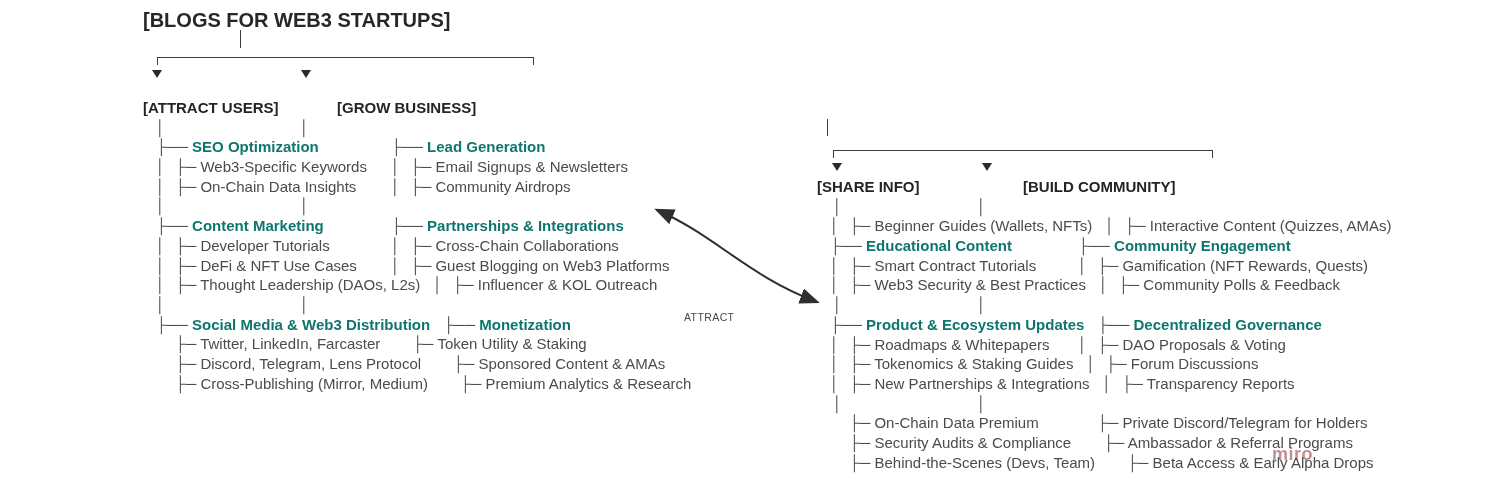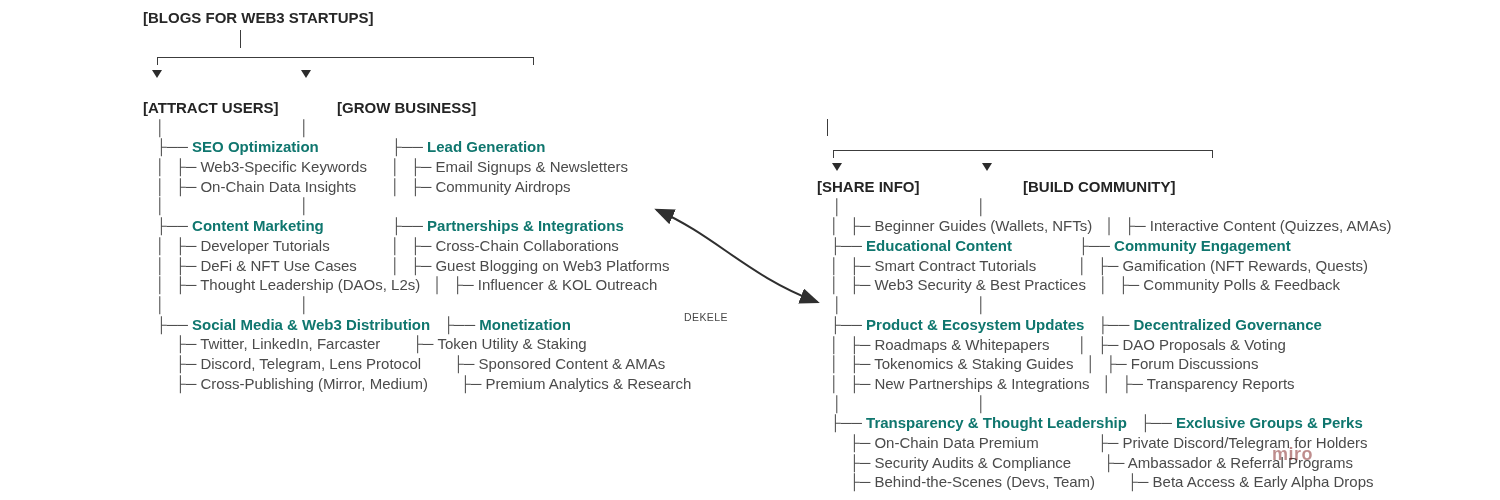--- a/index.html
+++ b/index.html
@@ -1,21 +1,21 @@
 <!DOCTYPE html>
 <html><head>
 <meta charset="utf-8">
 <style>
   html,body{margin:0;padding:0;}
   body{
     width:1500px;height:500px;background:#ffffff;overflow:hidden;position:relative;
     font-family:"Liberation Sans","DejaVu Sans",sans-serif;color:#4b4b4b;
   }
   .abs{position:absolute;}
-  .map-title{font-size:15px;font-weight:bold;color:#272727;white-space:pre;}
+  .map-title{font-size:20px;font-weight:bold;color:#272727;white-space:pre;}
   .vline{position:absolute;width:0;border-left:1.6px solid #3c3c3c;}
   .bracket{position:absolute;height:8px;box-sizing:border-box;
     border-top:1.6px solid #3c3c3c;border-left:1.6px solid #3c3c3c;border-right:1.6px solid #3c3c3c;}
   .tri{position:absolute;width:0;height:0;
     border-left:5.5px solid transparent;border-right:5.5px solid transparent;border-top:8px solid #2b2b2b;}
   .tree{position:absolute;}
   .row{position:relative;height:19.7px;line-height:19.7px;font-size:15px;white-space:pre;}
   .cell{display:inline-block;vertical-align:top;box-sizing:border-box;padding-left:13px;}
   .pipecol{display:inline-block;width:19px;}
   .glyph{color:#4f4f4f;font-weight:normal;}
@@ -55,39 +55,38 @@
   </div>
 
 <svg class="abs" style="left:645px;top:193px;" width="190" height="125" viewBox="0 0 190 125">
   <defs>
     <marker id="ah" markerWidth="10" markerHeight="8" refX="8.5" refY="4" orient="auto-start-reverse">
       <path d="M0,0 L10,4 L0,8 z" fill="#2f2f2f"></path>
     </marker>
   </defs>
   <path d="M12,17 C71,43 103,83 172,109" fill="none" stroke="#2f2f2f" stroke-width="2" stroke-linecap="round" marker-start="url(#ah)" marker-end="url(#ah)"></path>
 </svg>
-<div class="dekele" style="left:684px;top:311px;">DEKELE</div>
+<div class="dekele" style="left:684px;top:311px;">ATTRACT</div>
 
 <div class="vline" style="left:827px;top:119px;height:17px;"></div>
 <div class="bracket" style="left:833px;top:150px;width:380px;"></div>
 <span class="tri" style="left:832px;top:163px;"></span>
 <span class="tri" style="left:982px;top:163px;"></span>
 
 <div id="right-tree" class="tree" style="left:817px;top:177px;width:683px;">
     <div class="row"><span class="bhead" style="left: 0px;">[SHARE INFO]</span><span class="bhead" style="left: 190px; margin-left: 16px;">[BUILD COMMUNITY]</span></div>
     <div class="row"><span class="pipe" style="left: 16px;">│</span><span class="pipe" style="left: 160px;">│</span></div>
     <div class="row"><span class="cell" style="min-width: 248px;"><span class="pipecol pipe-inline glyph">│</span><span class="glyph">├─ </span><span class="item">Beginner Guides (Wallets, NFTs)</span></span><span class="cell"><span class="pipecol pipe-inline glyph">│</span><span class="glyph">├─ </span><span class="item">Interactive Content (Quizzes, AMAs)</span></span></div>
     <div class="row"><span class="cell" style="min-width: 248px;"><span class="glyph">├── </span><span class="sec">Educational Content</span></span><span class="cell"><span class="glyph">├── </span><span class="sec">Community Engagement</span></span></div>
     <div class="row"><span class="cell" style="min-width: 248px;"><span class="pipecol pipe-inline glyph">│</span><span class="glyph">├─ </span><span class="item">Smart Contract Tutorials</span></span><span class="cell"><span class="pipecol pipe-inline glyph">│</span><span class="glyph">├─ </span><span class="item">Gamification (NFT Rewards, Quests)</span></span></div>
     <div class="row"><span class="cell" style="min-width: 248px;"><span class="pipecol pipe-inline glyph">│</span><span class="glyph">├─ </span><span class="item">Web3 Security &amp; Best Practices</span></span><span class="cell"><span class="pipecol pipe-inline glyph">│</span><span class="glyph">├─ </span><span class="item">Community Polls &amp; Feedback</span></span></div>
     <div class="row"><span class="pipe" style="left: 16px;">│</span><span class="pipe" style="left: 160px;">│</span></div>
     <div class="row"><span class="cell" style="min-width: 248px;"><span class="glyph">├── </span><span class="sec">Product &amp; Ecosystem Updates</span></span><span class="cell"><span class="glyph">├── </span><span class="sec">Decentralized Governance</span></span></div>
     <div class="row"><span class="cell" style="min-width: 248px;"><span class="pipecol pipe-inline glyph">│</span><span class="glyph">├─ </span><span class="item">Roadmaps &amp; Whitepapers</span></span><span class="cell"><span class="pipecol pipe-inline glyph">│</span><span class="glyph">├─ </span><span class="item">DAO Proposals &amp; Voting</span></span></div>
     <div class="row"><span class="cell" style="min-width: 248px;"><span class="pipecol pipe-inline glyph">│</span><span class="glyph">├─ </span><span class="item">Tokenomics &amp; Staking Guides</span></span><span class="cell"><span class="pipecol pipe-inline glyph">│</span><span class="glyph">├─ </span><span class="item">Forum Discussions</span></span></div>
     <div class="row"><span class="cell" style="min-width: 248px;"><span class="pipecol pipe-inline glyph">│</span><span class="glyph">├─ </span><span class="item">New Partnerships &amp; Integrations</span></span><span class="cell"><span class="pipecol pipe-inline glyph">│</span><span class="glyph">├─ </span><span class="item">Transparency Reports</span></span></div>
     <div class="row"><span class="pipe" style="left: 16px;">│</span><span class="pipe" style="left: 160px;">│</span></div>
-    <div class="row"><span class="cell" style="min-width: 248px;"><span class="glyph">├── </span><span class="sec">Transparency &amp; Thought Leadership</span></span><span class="cell"><span class="glyph">├── </span><span class="sec">Exclusive Groups &amp; Perks</span></span></div>
     <div class="row"><span class="cell" style="min-width: 248px;"><span class="pipecol pipe-inline glyph"></span><span class="glyph">├─ </span><span class="item">On-Chain Data Premium</span></span><span class="cell"><span class="pipecol pipe-inline glyph"></span><span class="glyph">├─ </span><span class="item">Private Discord/Telegram for Holders</span></span></div>
     <div class="row"><span class="cell" style="min-width: 248px;"><span class="pipecol pipe-inline glyph"></span><span class="glyph">├─ </span><span class="item">Security Audits &amp; Compliance</span></span><span class="cell"><span class="pipecol pipe-inline glyph"></span><span class="glyph">├─ </span><span class="item">Ambassador &amp; Referral Programs</span></span></div>
     <div class="row"><span class="cell" style="min-width: 248px;"><span class="pipecol pipe-inline glyph"></span><span class="glyph">├─ </span><span class="item">Behind-the-Scenes (Devs, Team)</span></span><span class="cell"><span class="pipecol pipe-inline glyph"></span><span class="glyph">├─ </span><span class="item">Beta Access &amp; Early Alpha Drops</span></span></div>
   </div>
 
 <div class="miro" style="left:1272px;top:444px;">miro</div>
 
 </body></html>

